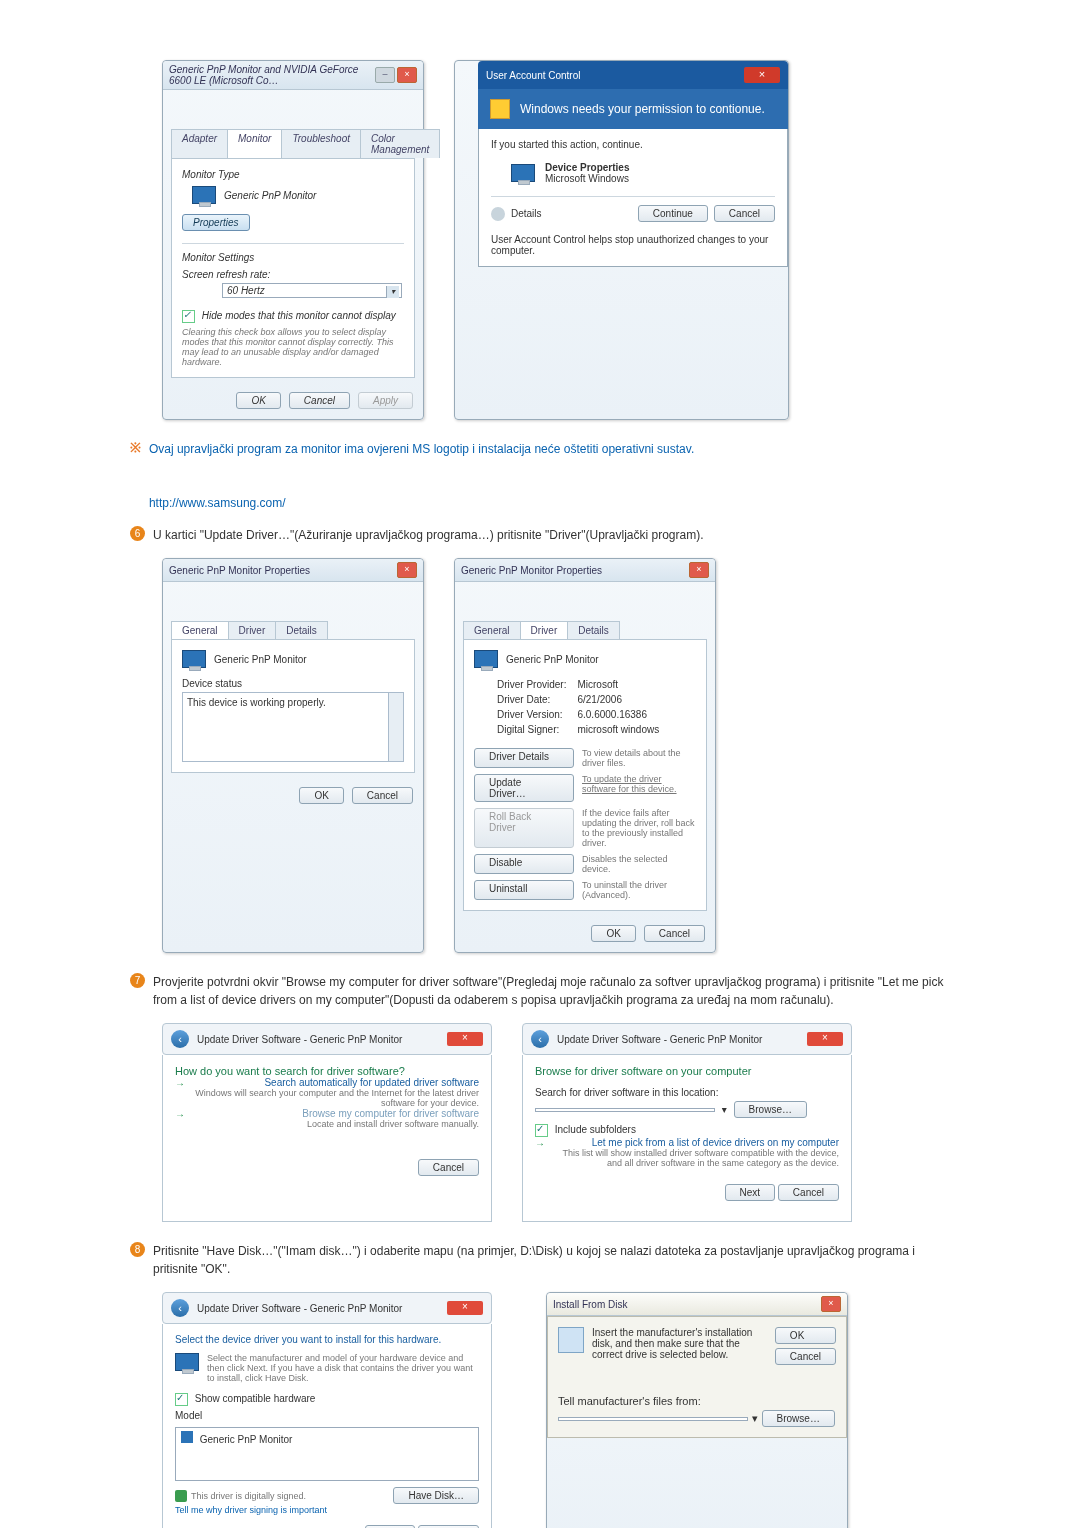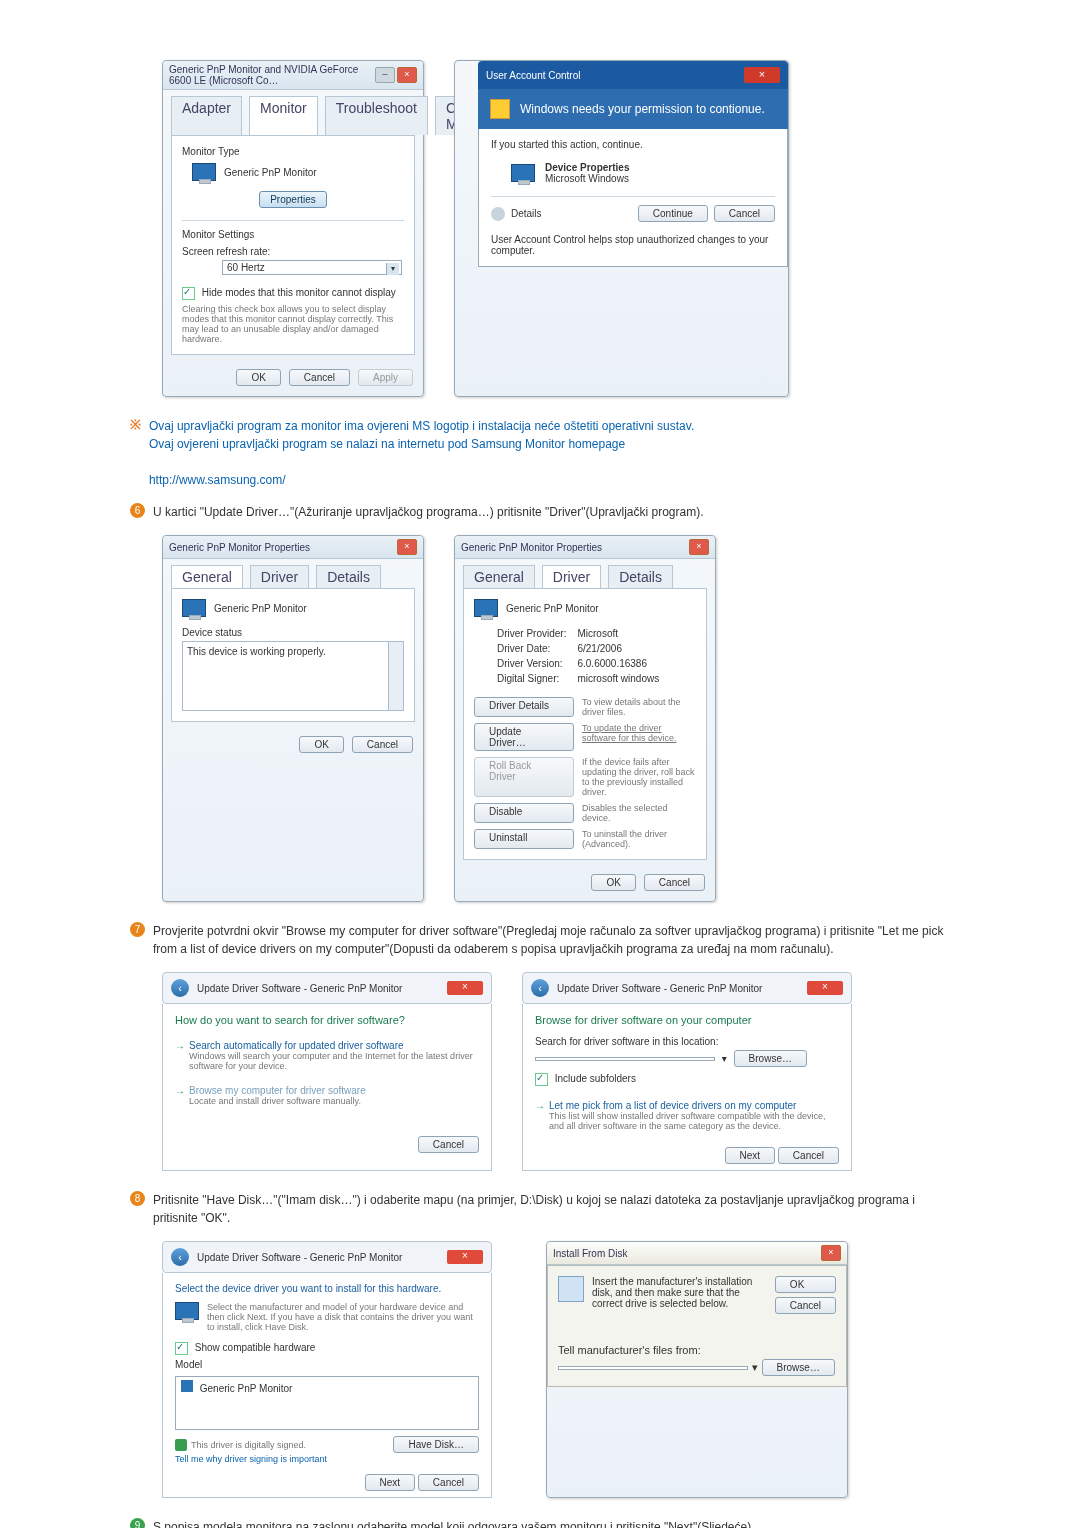--- a/index.html
+++ b/index.html
@@ -45,23 +45,24 @@
     width: 18px; height: 14px;
     background: #cfd8df; border: 1px solid #9aa;
     border-radius: 2px;
     font-size: 9px;
     text-align: center;
     line-height: 12px;
   }
   .win-btn.close { background: #e05a4b; border-color:#b63; color:#fff; }
   .tabs {
     display:flex;
-    gap:8px;
+    gap:0;
     padding: 6px 8px 0 8px;
-    font-size: 14px;
+    font-size: 10px;
+    margin-top: 33px;
   }
   .tab {
     padding: 3px 10px;
     background: #e7eef4;
     border: 1px solid #b7c7d3;
     border-bottom: none;
     margin-right: -1px;
     color:#446;
   }
   .tab.active {
@@ -205,21 +206,21 @@
     width:18px; height:18px; border-radius:50%;
     background:linear-gradient(#5da0dc,#2b6ea9);
     color:#fff; text-align:center; line-height:18px; font-size:11px;
   }
   .nav-body {
     border:1px solid #b7c7d3; border-top:none;
     background:#fff; padding:10px 12px 6px 12px;
   }
   .green-heading { color:#1a7c4c; font-size:11px; }
   .blue-arrow-item {
-    color:#1a5fa0; margin-top:14px; padding-left:14px; position:relative; font-size:10px;
+    color:#1a5fa0; padding-left:14px; position:relative; font-size:10px;text-align:right;
   }
   .blue-arrow-item::before{
     content:"→"; position:absolute; left:0; top:0; color:#1f8f4a;
   }
   .small-gray{color:#777; font-size:9px;}
   .browse-field {
     display:inline-block; width:170px; border:1px solid #9ab; background:#fff; padding:1px 4px; font-size:10px;
     vertical-align:middle;
   }
   .section-indent { margin-left: 32px; }
@@ -245,42 +246,42 @@
     color:#fff; text-align:center; font-size:10px; line-height:12px;
   }
 </style>
 </head>
 <body>
 
 <div class="page">
 
   <div class="dialog-row section-indent">
 
-    <div class="dialog-box" style="width:260px;">
+    <div class="dialog-box" style="width:260px;font-style:italic;">
       <div class="titlebar">
         <span>Generic PnP Monitor and NVIDIA GeForce 6600 LE (Microsoft Co…</span>
         <span class="spacer"></span>
         <div class="win-btns">
           <div class="win-btn">–</div>
           <div class="win-btn close">×</div>
         </div>
       </div>
       <div class="tabs">
         <div class="tab">Adapter</div>
         <div class="tab active">Monitor</div>
         <div class="tab">Troubleshoot</div>
         <div class="tab">Color Management</div>
       </div>
       <div class="tab-body">
         <div class="sub-label">Monitor Type</div>
         <div style="display:flex; align-items:center; gap:8px; margin:6px 0 10px 10px;">
           <span class="monitor-mini-icon"></span>
           <span>Generic PnP Monitor</span>
         </div>
-        <div style="text-align:center; margin-bottom:12px;">
+        <div style="text-align:left; margin-bottom:12px;">
           <span class="bluebtn">Properties</span>
         </div>
         <hr style="border:none;border-top:1px solid #cdd7df;">
         <div class="sub-label" style="margin-top:8px;">Monitor Settings</div>
         <div style="margin-top:6px;">Screen refresh rate:</div>
         <div class="select" style="margin-top:3px;">
           <span>60 Hertz</span>
           <span class="arrow">▾</span>
         </div>
         <div style="margin-top:12px;">
@@ -324,21 +325,21 @@
         </div>
         <div style="margin-top:12px; font-size:10px;">User Account Control helps stop unauthorized changes to your computer.</div>
       </div>
     </div>
   </div>
 
   <div class="step-text">
     <span class="step-marker m-x">※</span>
     <div class="txt">
       <span class="link">Ovaj upravljački program za monitor ima ovjereni MS logotip i instalacija neće oštetiti operativni sustav.</span><br>
-      <span class="link">Ovaj ovjereni upravljački program se nalazi na internetu pod Samsung Monitor homepage</span><br><br>
+      <br><br>
       <a class="link">http://www.samsung.com/</a>
     </div>
   </div>
 
   <div class="step-text">
     <span class="step-marker m-orange">6</span>
     <div class="txt">U kartici "Update Driver…"(Ažuriranje upravljačkog programa…) pritisnite "Driver"(Upravljački program).</div>
   </div>
 
   <div class="dialog-row section-indent">

